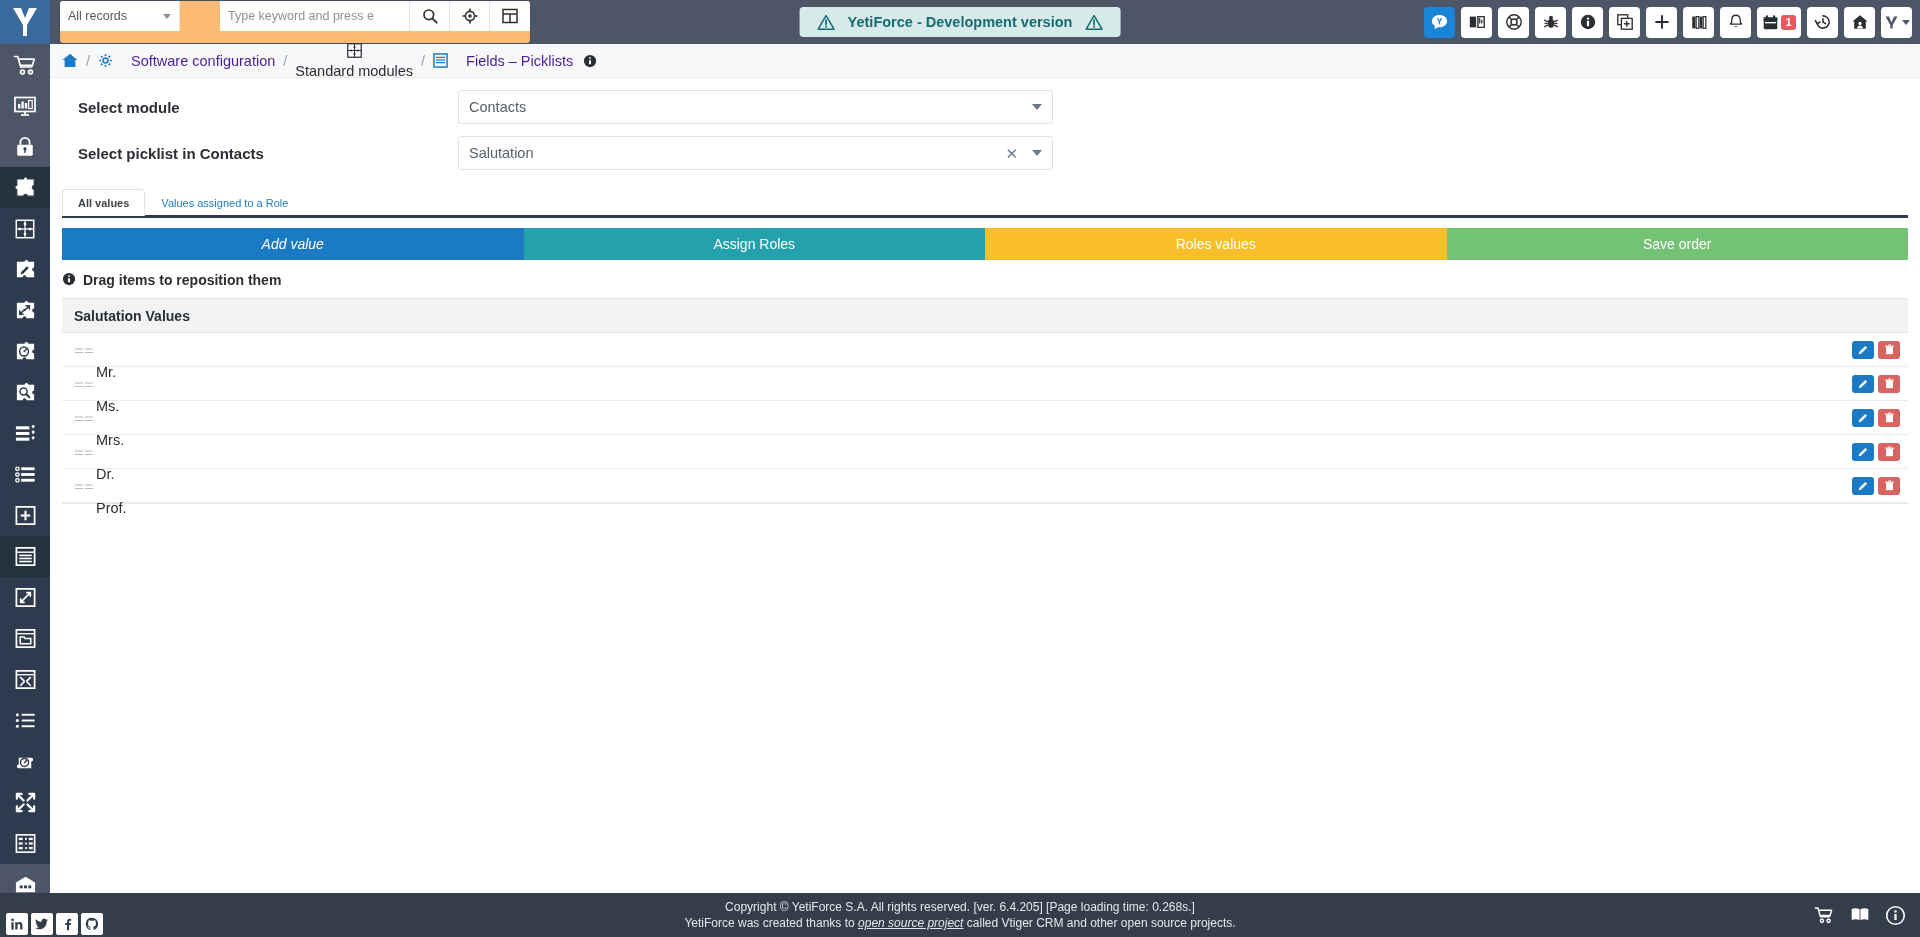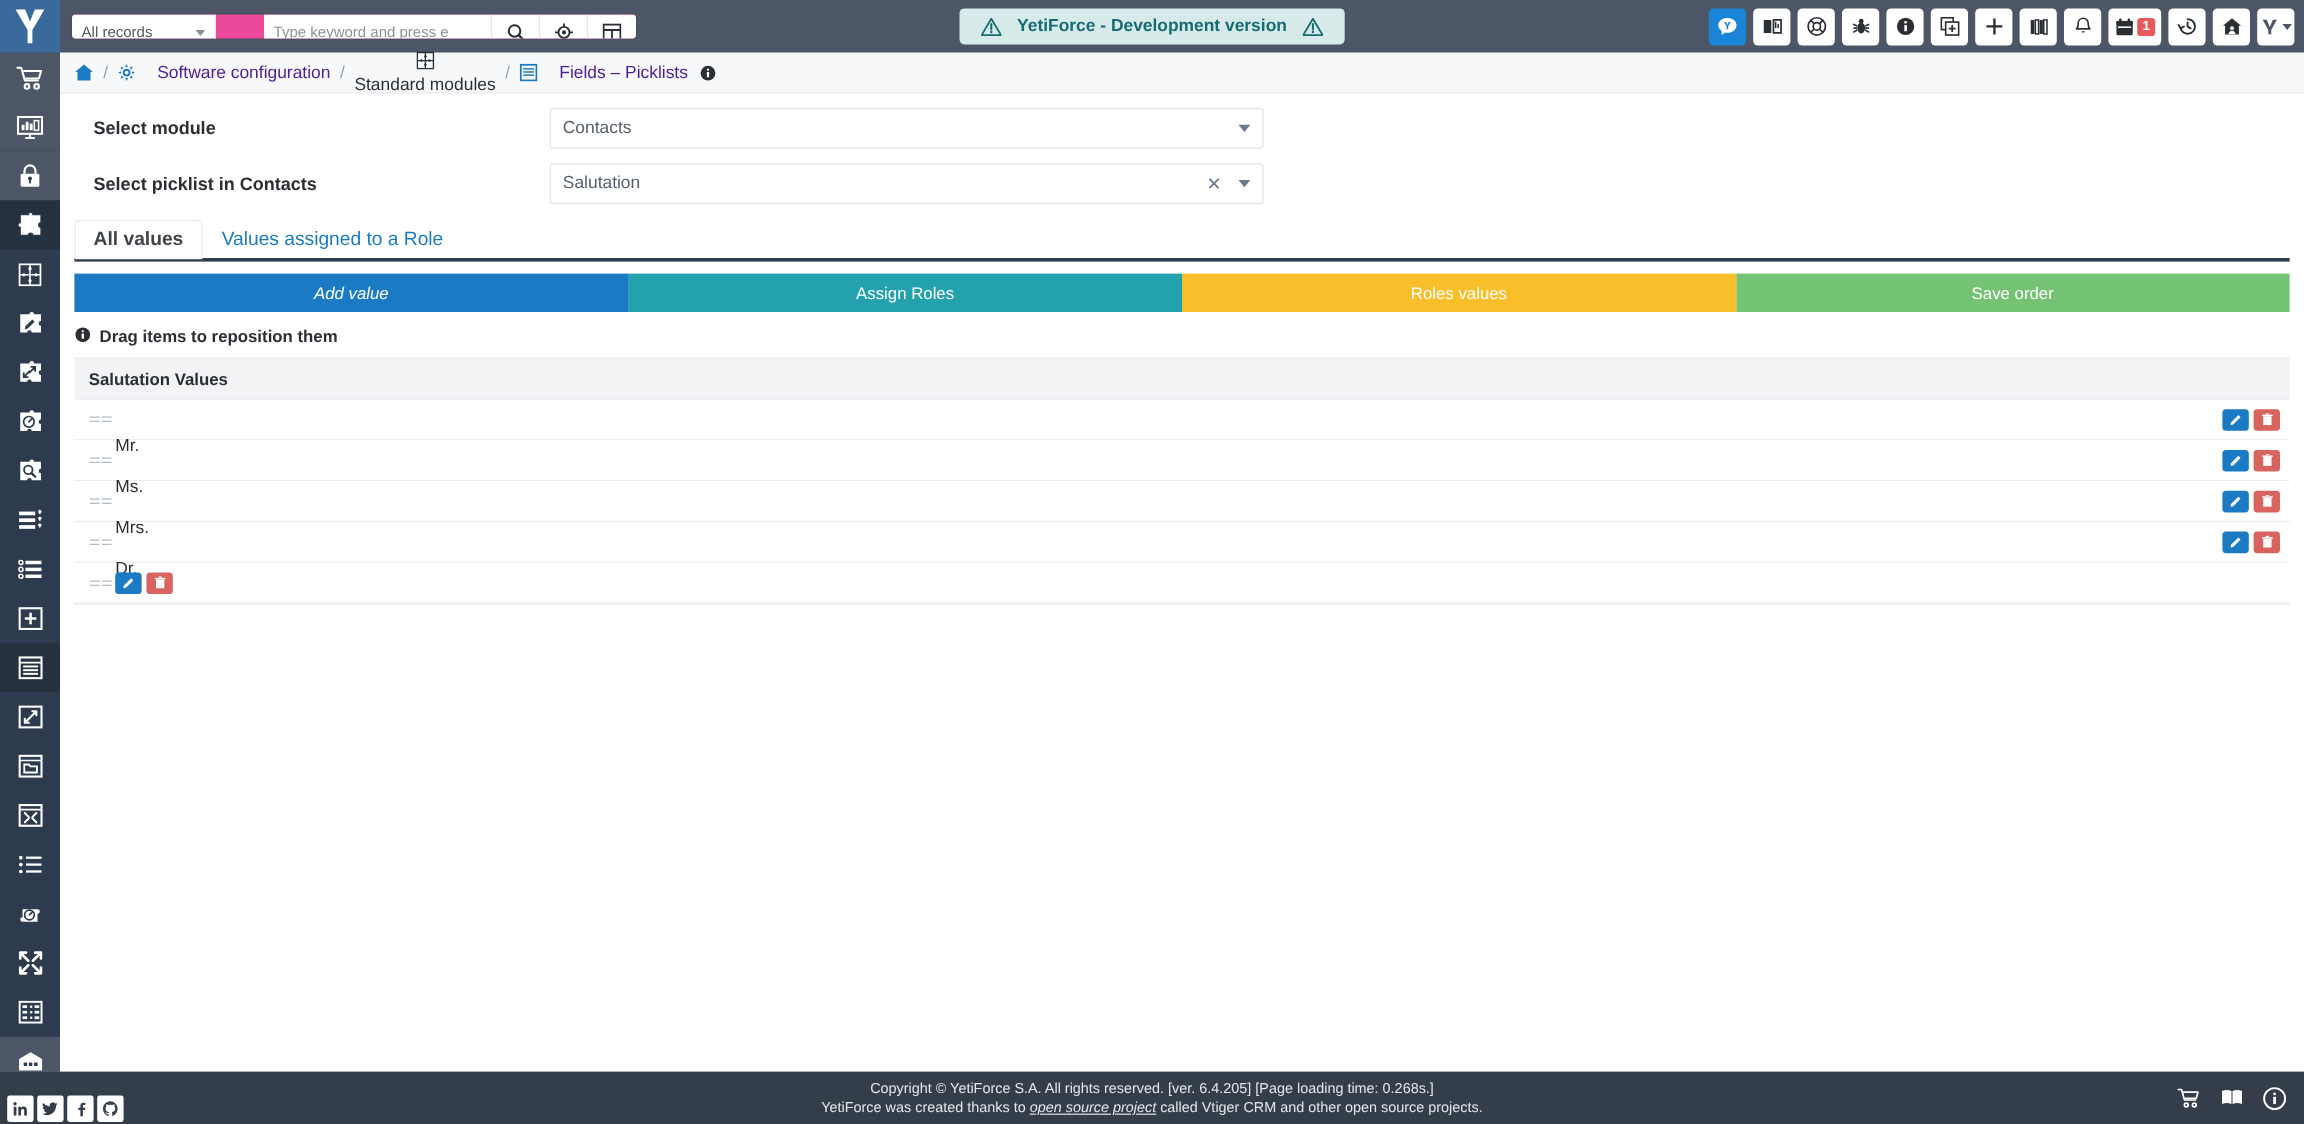--- a/index.html
+++ b/index.html
@@ -16,22 +16,22 @@
     position: absolute; top: 0; left: 0; width: 1920px; height: 44px;
     background: #4c5667; display: flex; align-items: center;
   }
   #logo-box {
     width: 50px; height: 44px; background: #3a6a9c;
     display: flex; align-items: center; justify-content: center;
   }
   .yeti-logo { width: 26px; height: 30px; }
 
   #search-group {
-    margin-left: 10px; height: 20px; display: flex; align-items: stretch;
-    background: #ec4899; border-radius: 3px; overflow: hidden;
+    margin-left: 10px; height: 42px; display: flex; align-items: stretch;
+    background: #fdba74; border-radius: 3px; overflow: hidden;
     box-shadow: 0 0 0 1px rgba(0,0,0,.08);
   }
   #records-select {
     width: 120px; height: 30px; border: none; background: #fff;
     font-size: 12.5px; color: #55595d; padding: 0 8px;
     display: flex; align-items: center; justify-content: space-between;
     border-right: 1px solid #e2e4e7; cursor: pointer;
   }
   #records-select .caret {
     width: 0; height: 0; border-left: 4px solid transparent;
@@ -129,21 +129,21 @@
     width: 0; height: 0; border-left: 5px solid transparent;
     border-right: 5px solid transparent; border-top: 6px solid #6b7a8d;
   }
 
   
   #tabs {
     margin: 10px 12px 0 12px; display: flex; align-items: flex-end;
     border-bottom: 3px solid #2e3b4e; height: 36px;
   }
   .tab {
-    padding: 7px 15px; font-size: 16px; cursor: pointer;
+    padding: 7px 15px; font-size: 11px; cursor: pointer;
     border: 1px solid transparent; border-bottom: none;
     border-radius: 4px 4px 0 0; color: #1a7bc4; font-weight: normal;
     position: relative; top: 1px;
   }
   .tab.active {
     background: #fff; border-color: #dfe3e8; color: #3f4448; font-weight: bold;
   }
 
   
   #actions {
@@ -710,20 +710,21 @@
             <rect x="2.6" y="3.6" width="8.8" height="9.4" fill="#fff"></rect>
             <rect x="1.4" y="2" width="11.2" height="1.5" fill="#fff"></rect>
             <rect x="5.2" y="0.6" width="3.6" height="1.3" fill="#fff"></rect>
           </svg>
         </span>
       </span>
     </div>
 
     <div class="lrow">
       <span class="grip">⚌⚌</span>
+      <span class="lval">Prof.</span>
       <span class="rowbtns">
         <span class="rbtn edit">
           <svg width="11" height="11" viewBox="0 0 14 14">
             <path d="M1.5 10.2 L9.3 2.4 L11.6 4.7 L3.8 12.5 L1 13 Z" fill="#fff"></path>
           </svg>
         </span>
         <span class="rbtn del">
           <svg width="11" height="11" viewBox="0 0 14 14">
             <rect x="2.6" y="3.6" width="8.8" height="9.4" fill="#fff"></rect>
             <rect x="1.4" y="2" width="11.2" height="1.5" fill="#fff"></rect>

